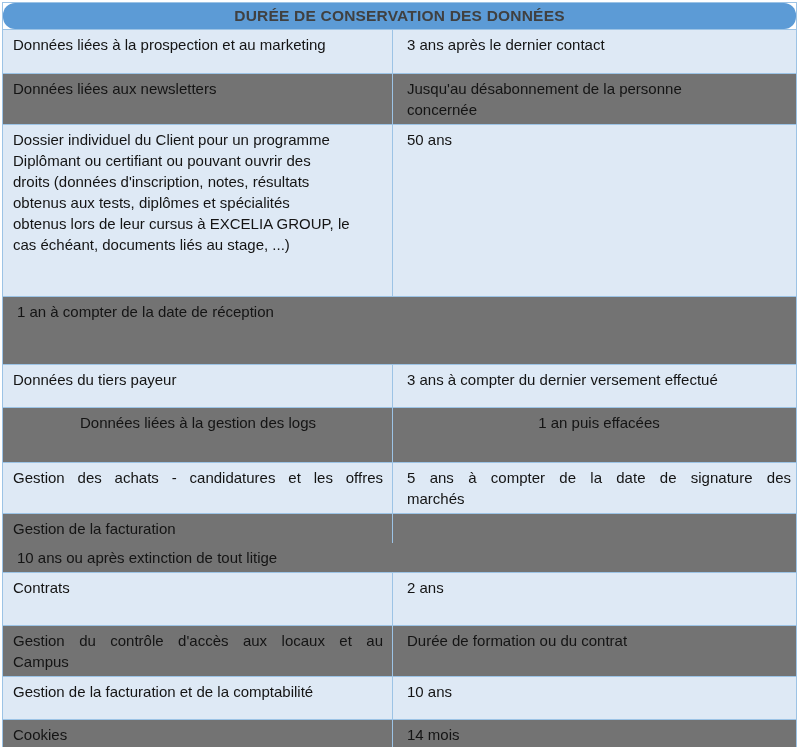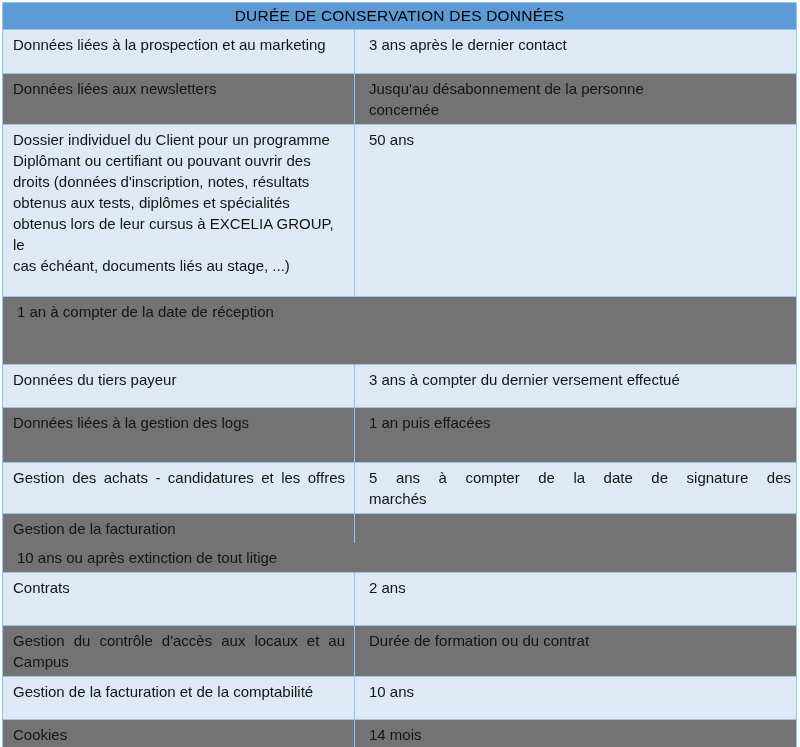--- a/index.html
+++ b/index.html
@@ -18,65 +18,66 @@
     background: #ffffff;
   }
   .table-header {
     box-sizing: border-box;
     min-height: 26px;
     background: var(--header-bg, #5c9bd6);
     display: flex;
     align-items: center;
     justify-content: center;
     font-size: 15.5px;
-    font-weight: normal;
-    color: #000000;
+    font-weight: bold;
+    color: #404040;
     letter-spacing: 0.2px;
+    border-radius: 12px;
   }
   .row {
     display: flex;
     box-sizing: border-box;
     border-top: 1.5px solid var(--border-color, #9cc3e5);
     background: #737373;
   }
   
   .retention-table .row:nth-child(even) {
     background: var(--band-bg, #dee9f5);
   }
   .cell {
     box-sizing: border-box;
     padding: 4px 9px 4px 10px;
     font-size: 15px;
     line-height: 21px;
     color: #141414;
     white-space: pre-line;
   }
   .c1 {
-    width: 352px;
+    width: 390px;
     flex-shrink: 0;
     border-right: 1.5px solid var(--border-color, #9cc3e5);
   }
   .c2 {
     flex: 1;
     padding-left: 14px;
     padding-right: 5px;
   }
   .just {
     text-align: justify;
     text-align-last: justify;
   }
   .offset-down {
   }
   
   .retention-table .row:nth-child(2)  { min-height: 44px; }
   .retention-table .row:nth-child(3)  { min-height: 46px; }
   .retention-table .row:nth-child(4)  { min-height: 172px; }
   .retention-table .row:nth-child(5)  { min-height: 68px; }
   .retention-table .row:nth-child(6)  { min-height: 43px; }
-  .retention-table .row:nth-child(7)  { min-height: 55px; }
+  .retention-table .row:nth-child(7)  { min-height: 55px; text-align: center; }
   .retention-table .row:nth-child(8)  { min-height: 45px; }
   .retention-table .row:nth-child(9)  { min-height: 43px; flex-direction: column; }
   .retention-table .row:nth-child(10) { min-height: 53px; }
   .retention-table .row:nth-child(11) { min-height: 49px; }
   .retention-table .row:nth-child(12) { min-height: 43px; }
   .retention-table .row:nth-child(13) { min-height: 52px; }
 </style>
 </head>
 <body>
 

